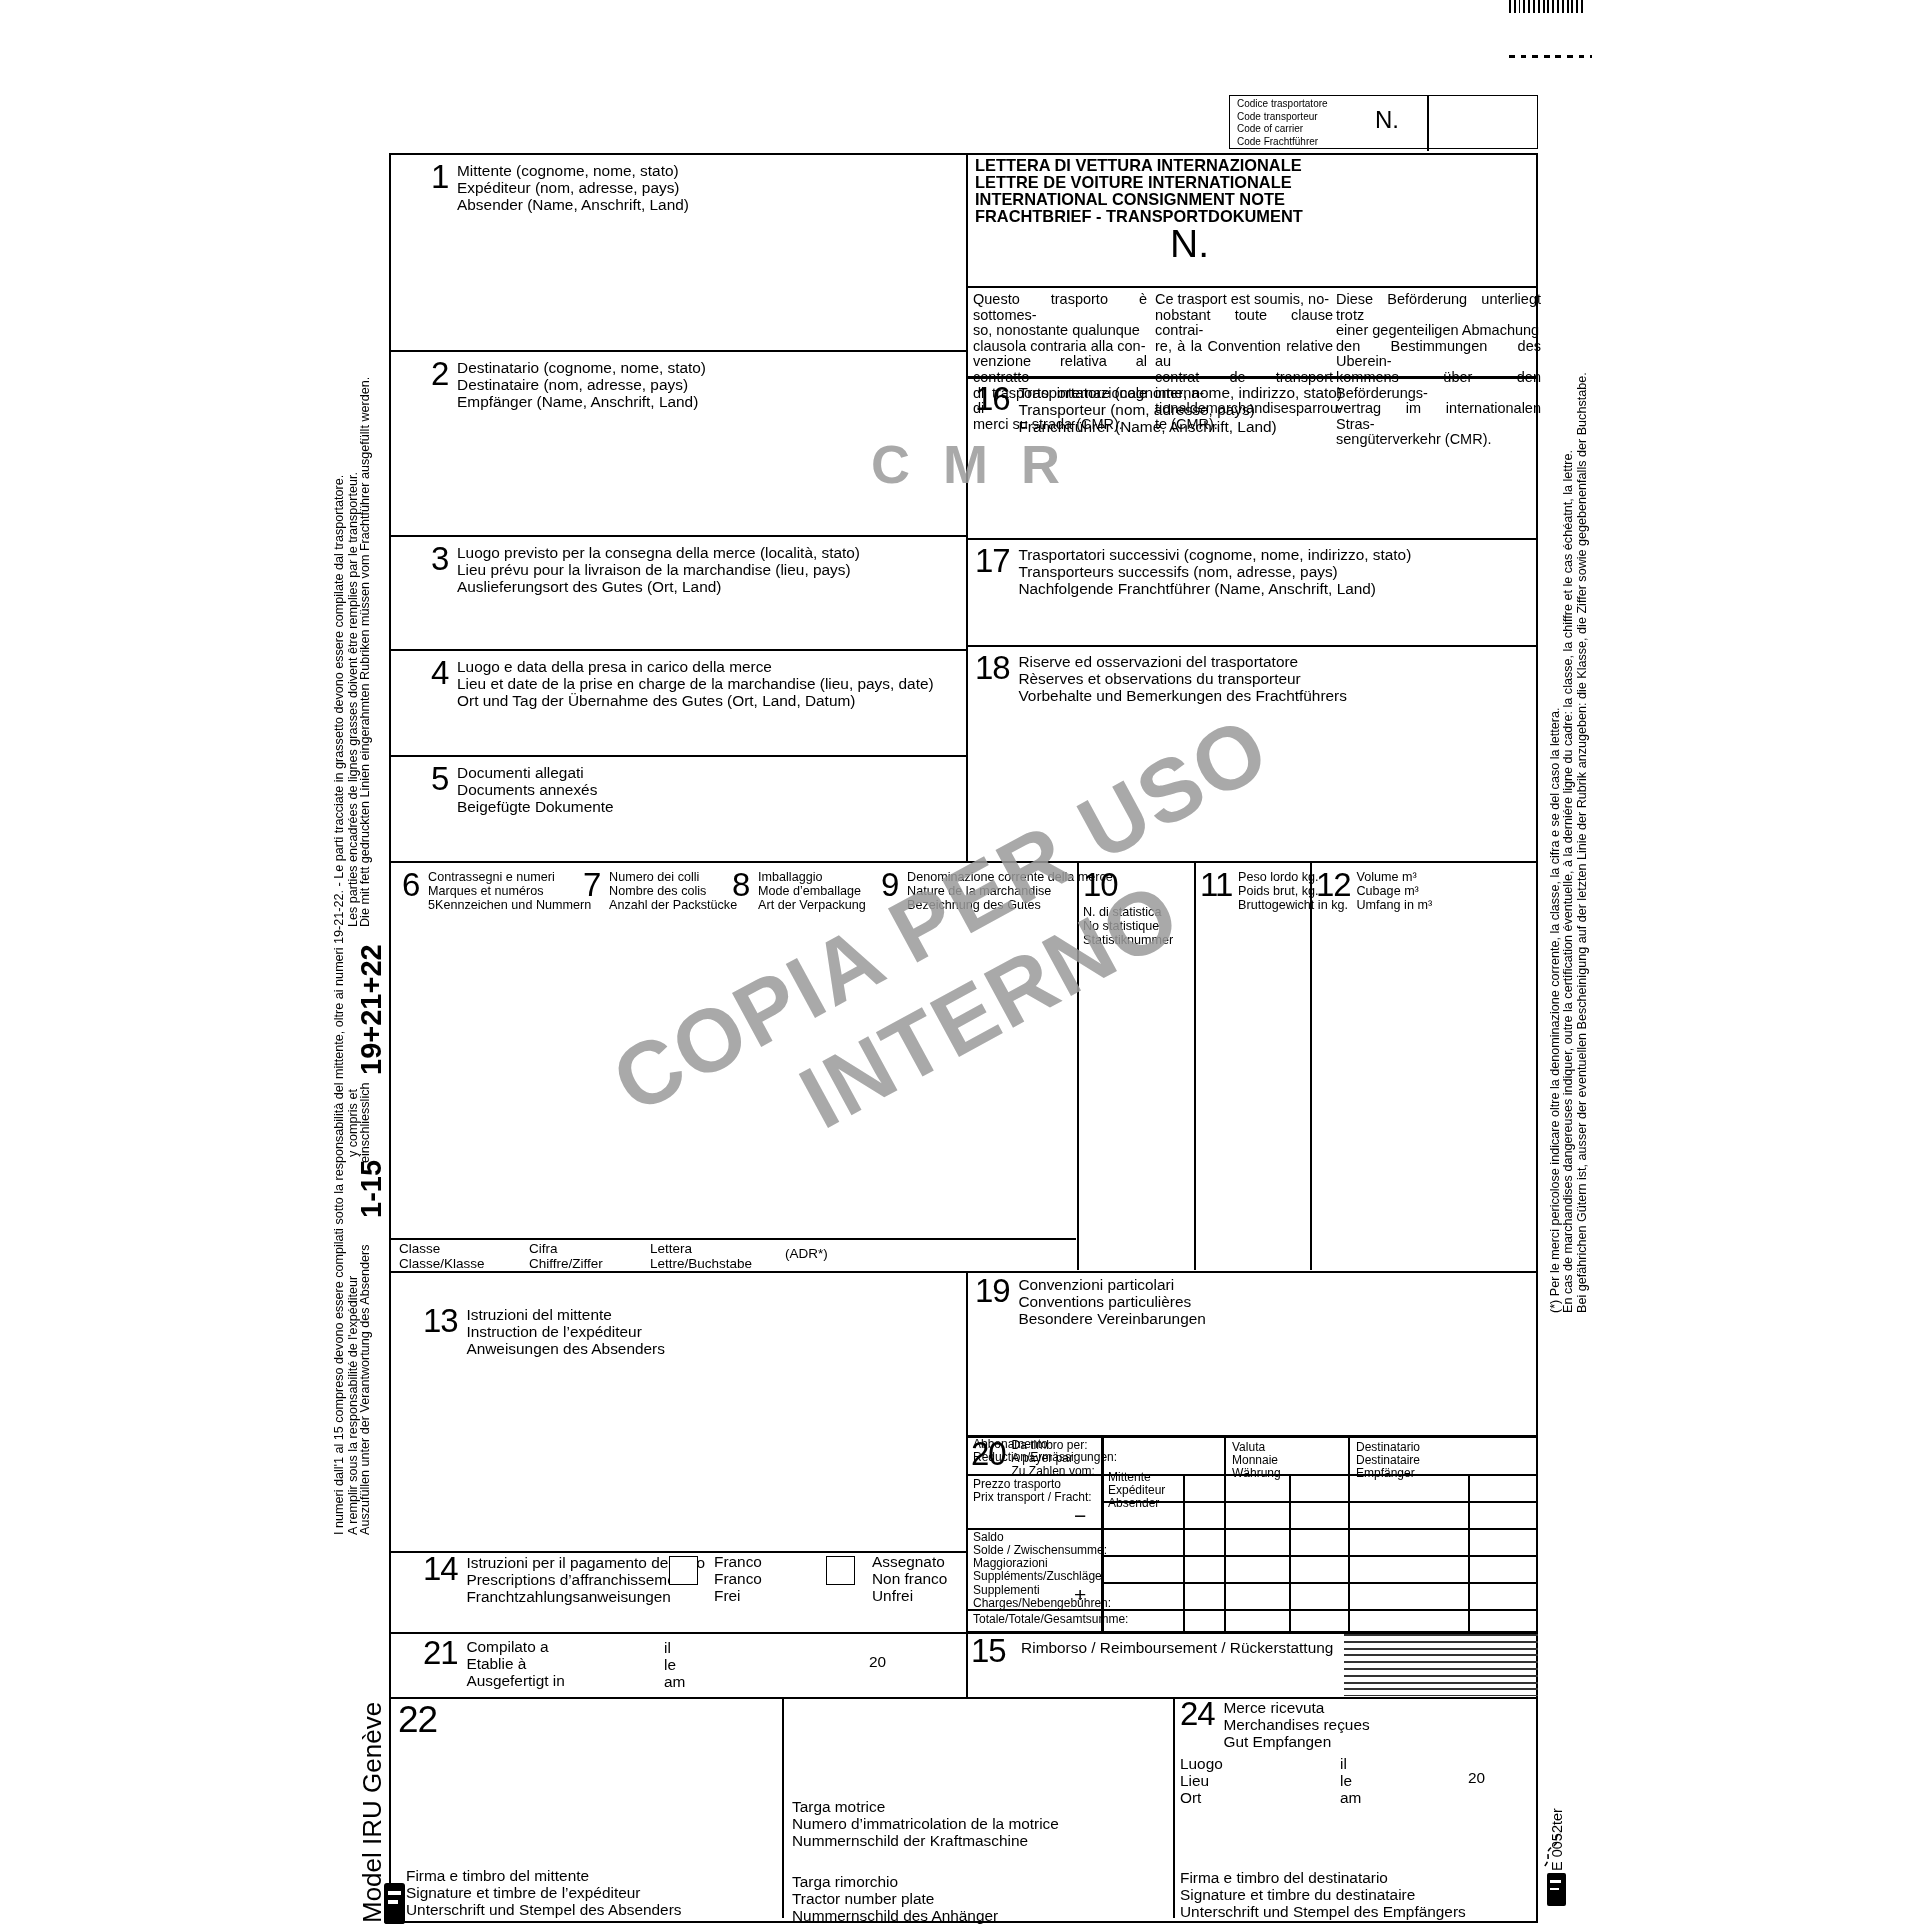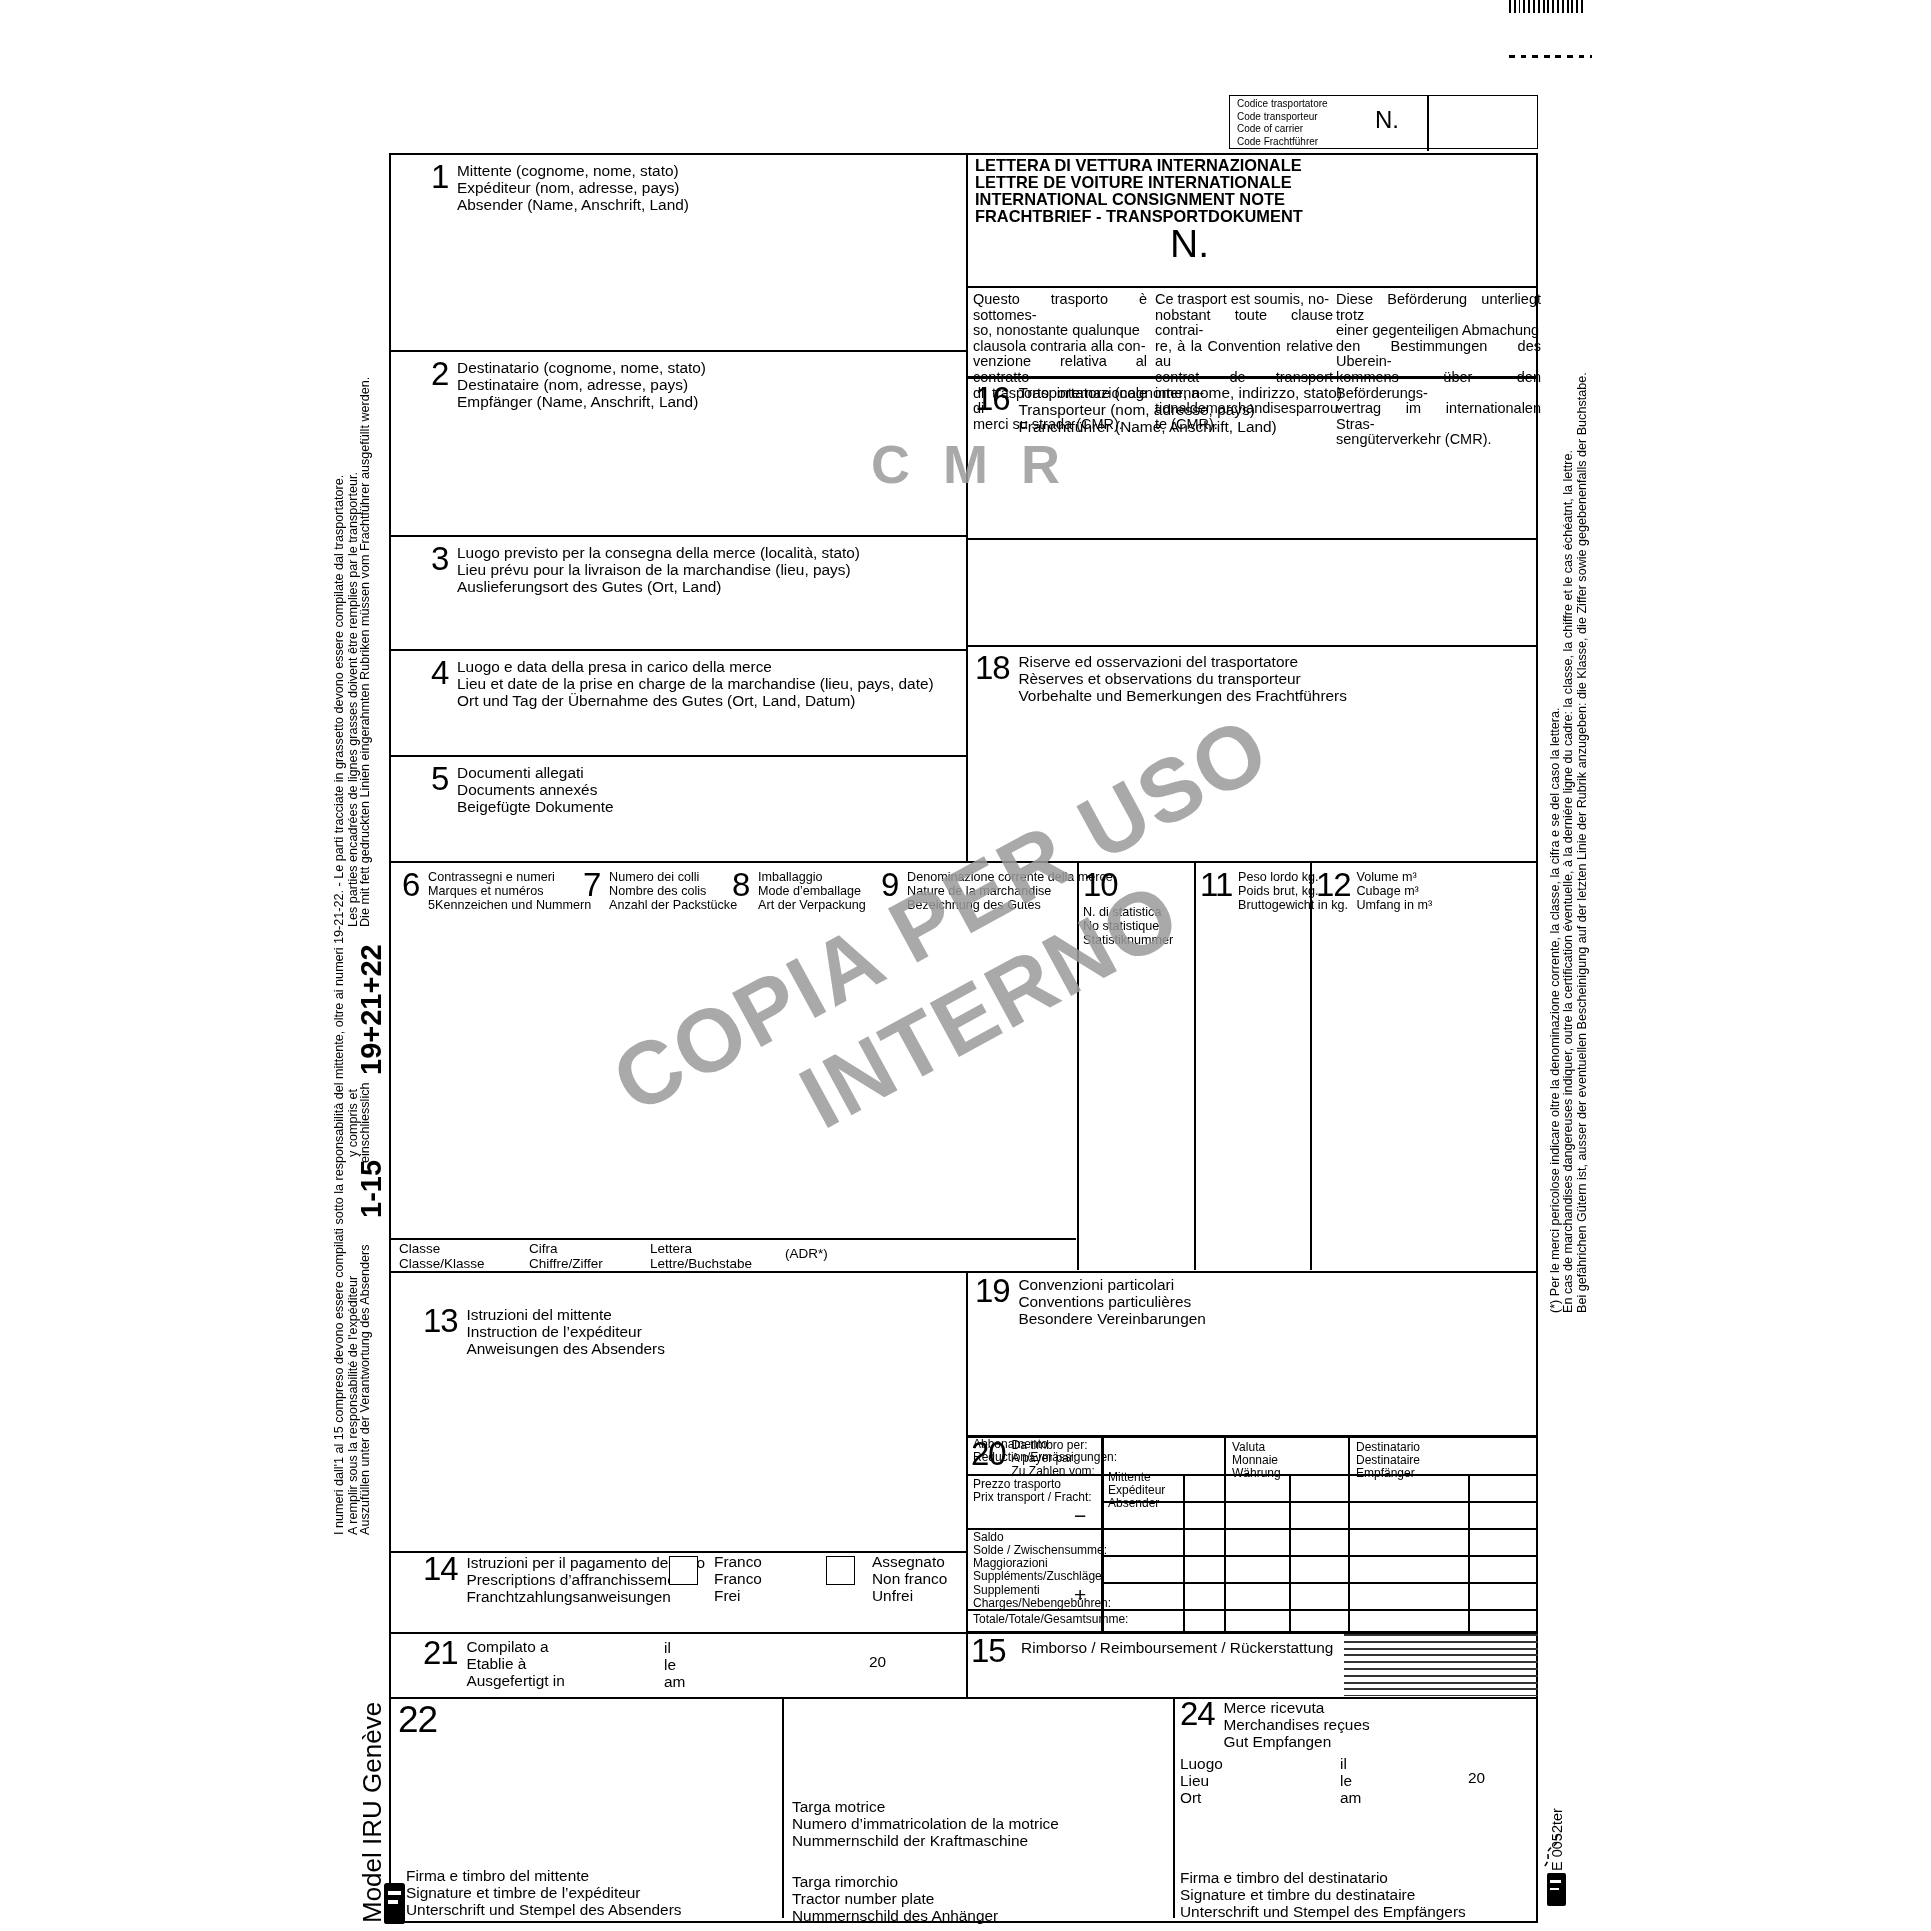--- a/index.html
+++ b/index.html
@@ -120,20 +120,26 @@
 Documents annexés
 Beigefügte Dokumente</div>
   </div>
 
   <div class="fld" style="left:975px;top:384px;">
     <span class="n">16</span>
     <div class="l">Trasportatore (cognome, nome, indirizzo, stato)
 Transporteur (nom, adresse, pays)
 Franchtführer (Name, Anschrift, Land)</div>
   </div>
+  <div class="fld" style="left:975px;top:546px;">
+    <span class="n">17</span>
+    <div class="l">Trasportatori successivi (cognome, nome, indirizzo, stato)
+Transporteurs successifs (nom, adresse, pays)
+Nachfolgende Franchtführer (Name, Anschrift, Land)</div>
+  </div>
   <div class="fld" style="left:975px;top:653px;">
     <span class="n">18</span>
     <div class="l">Riserve ed osservazioni del trasportatore
 Rèserves et observations du transporteur
 Vorbehalte und Bemerkungen des Frachtführers</div>
   </div>
 
   <div class="fld" style="left:402px;top:870px;">
     <span class="n">6</span>
     <div class="l g">Contrassegni e numeri

